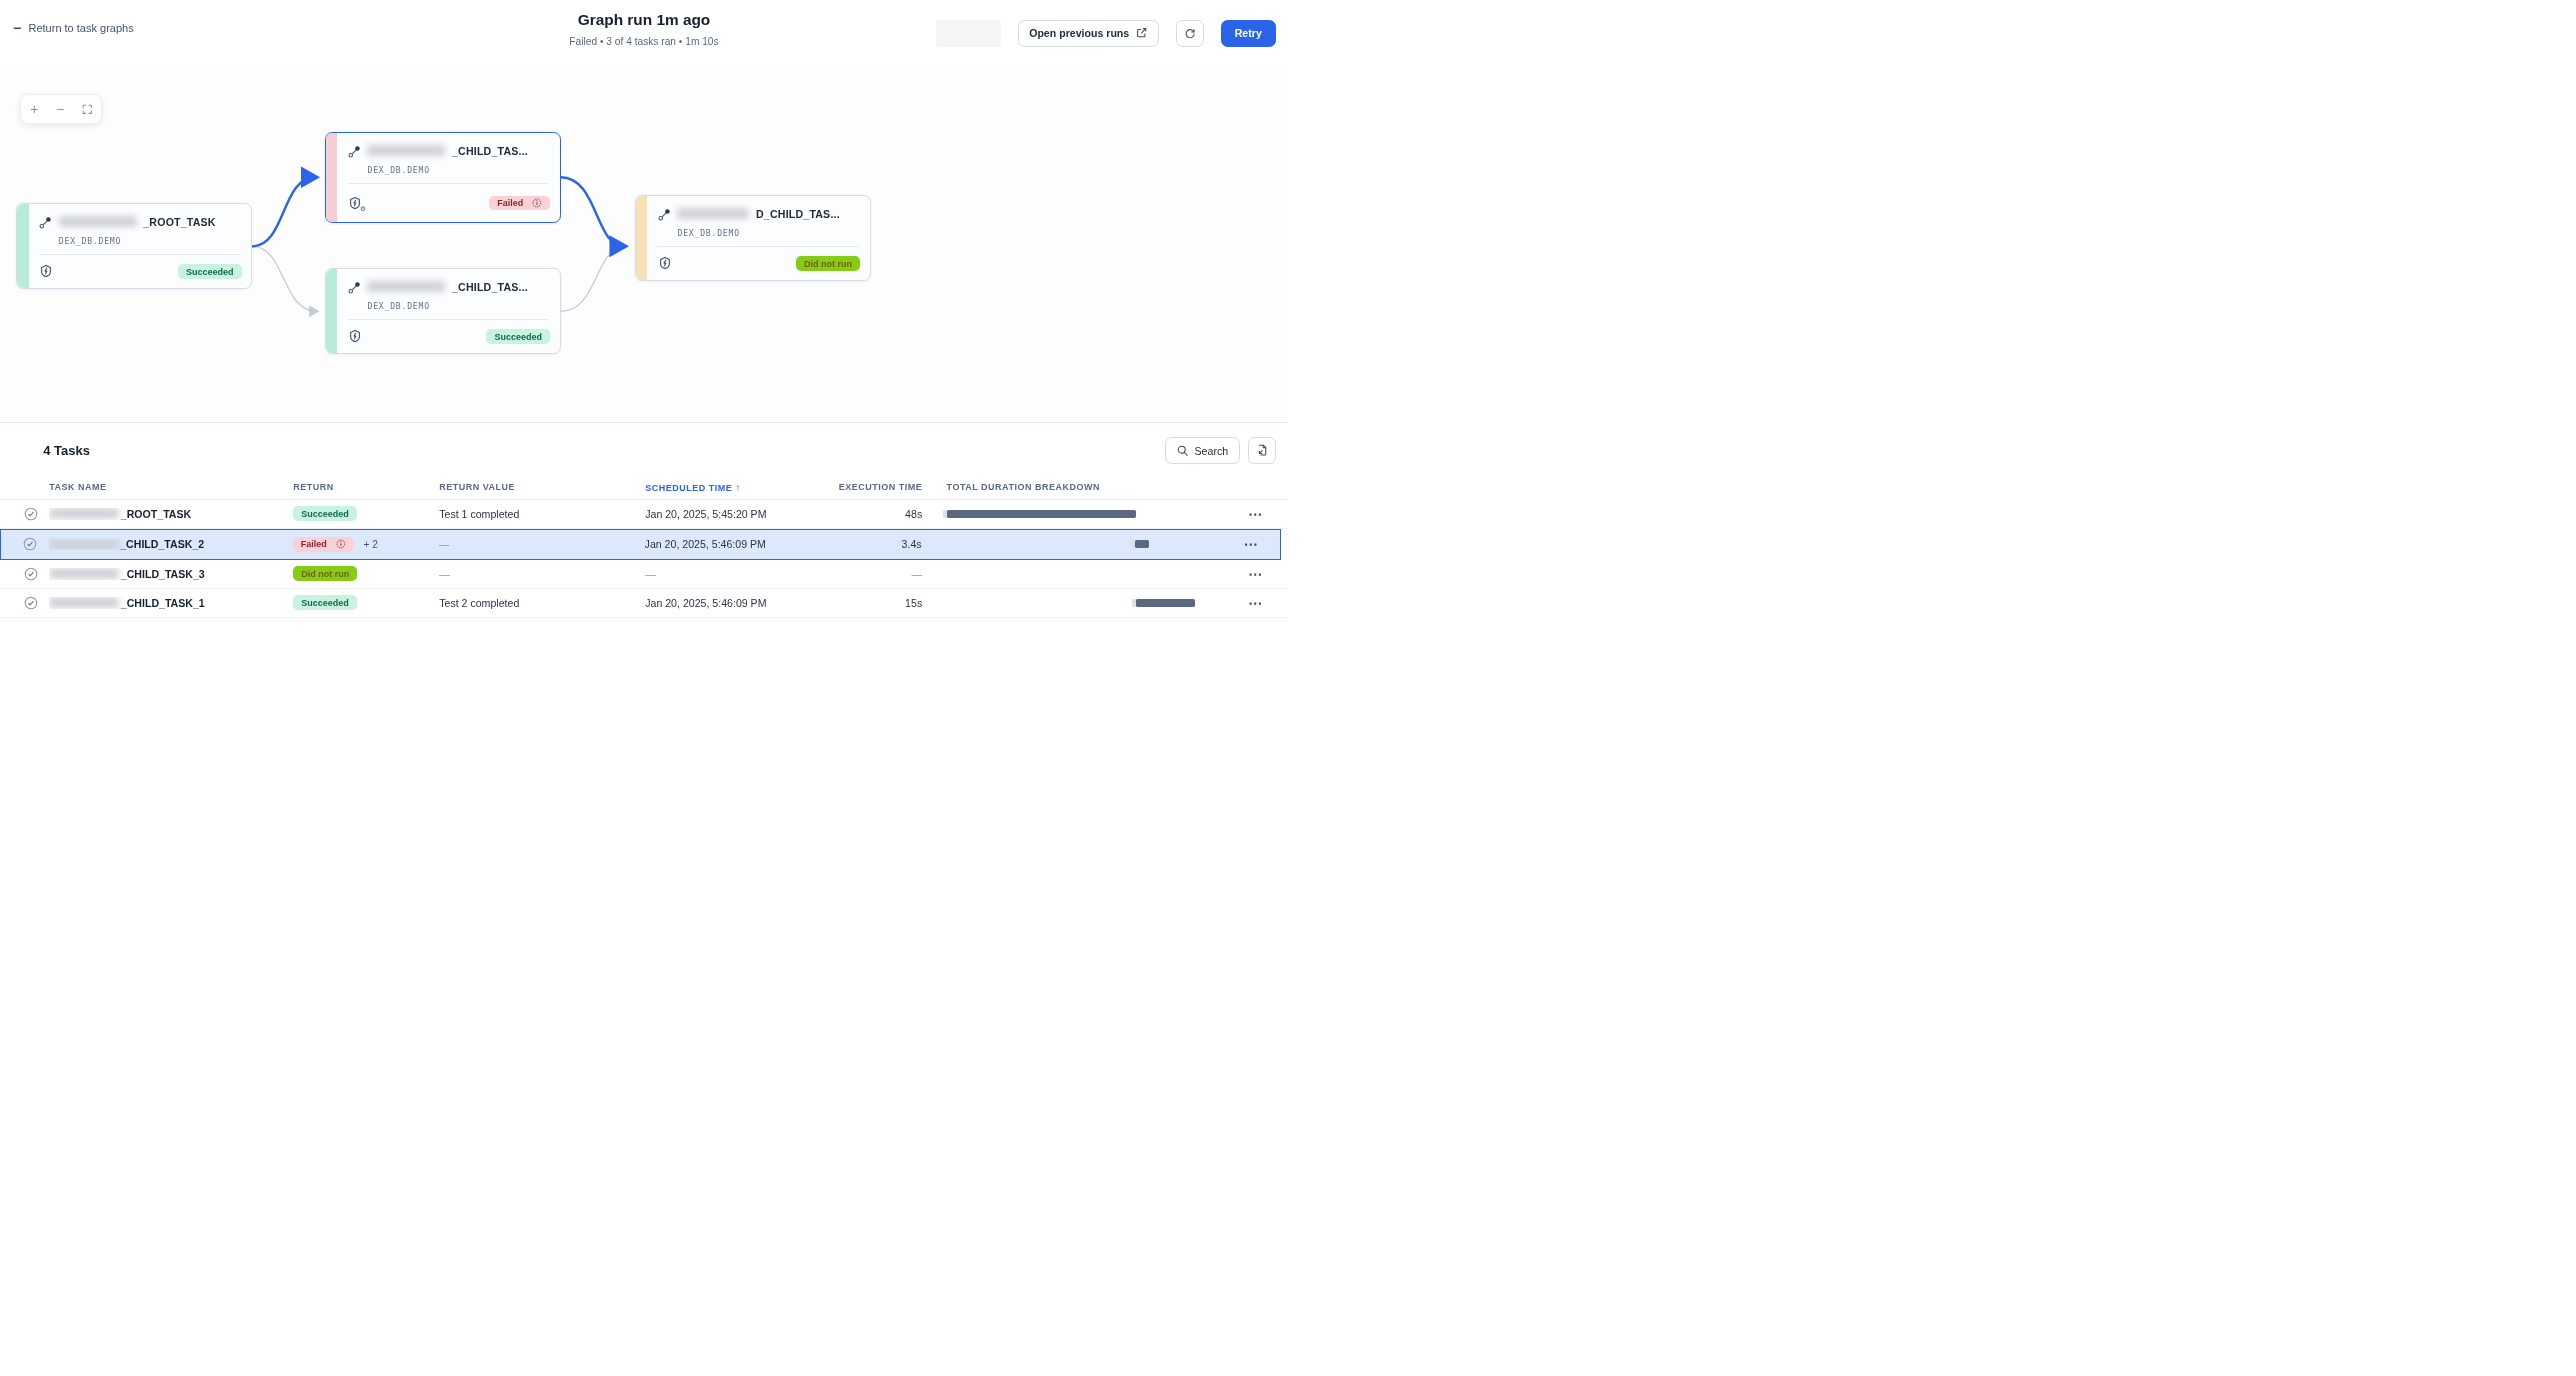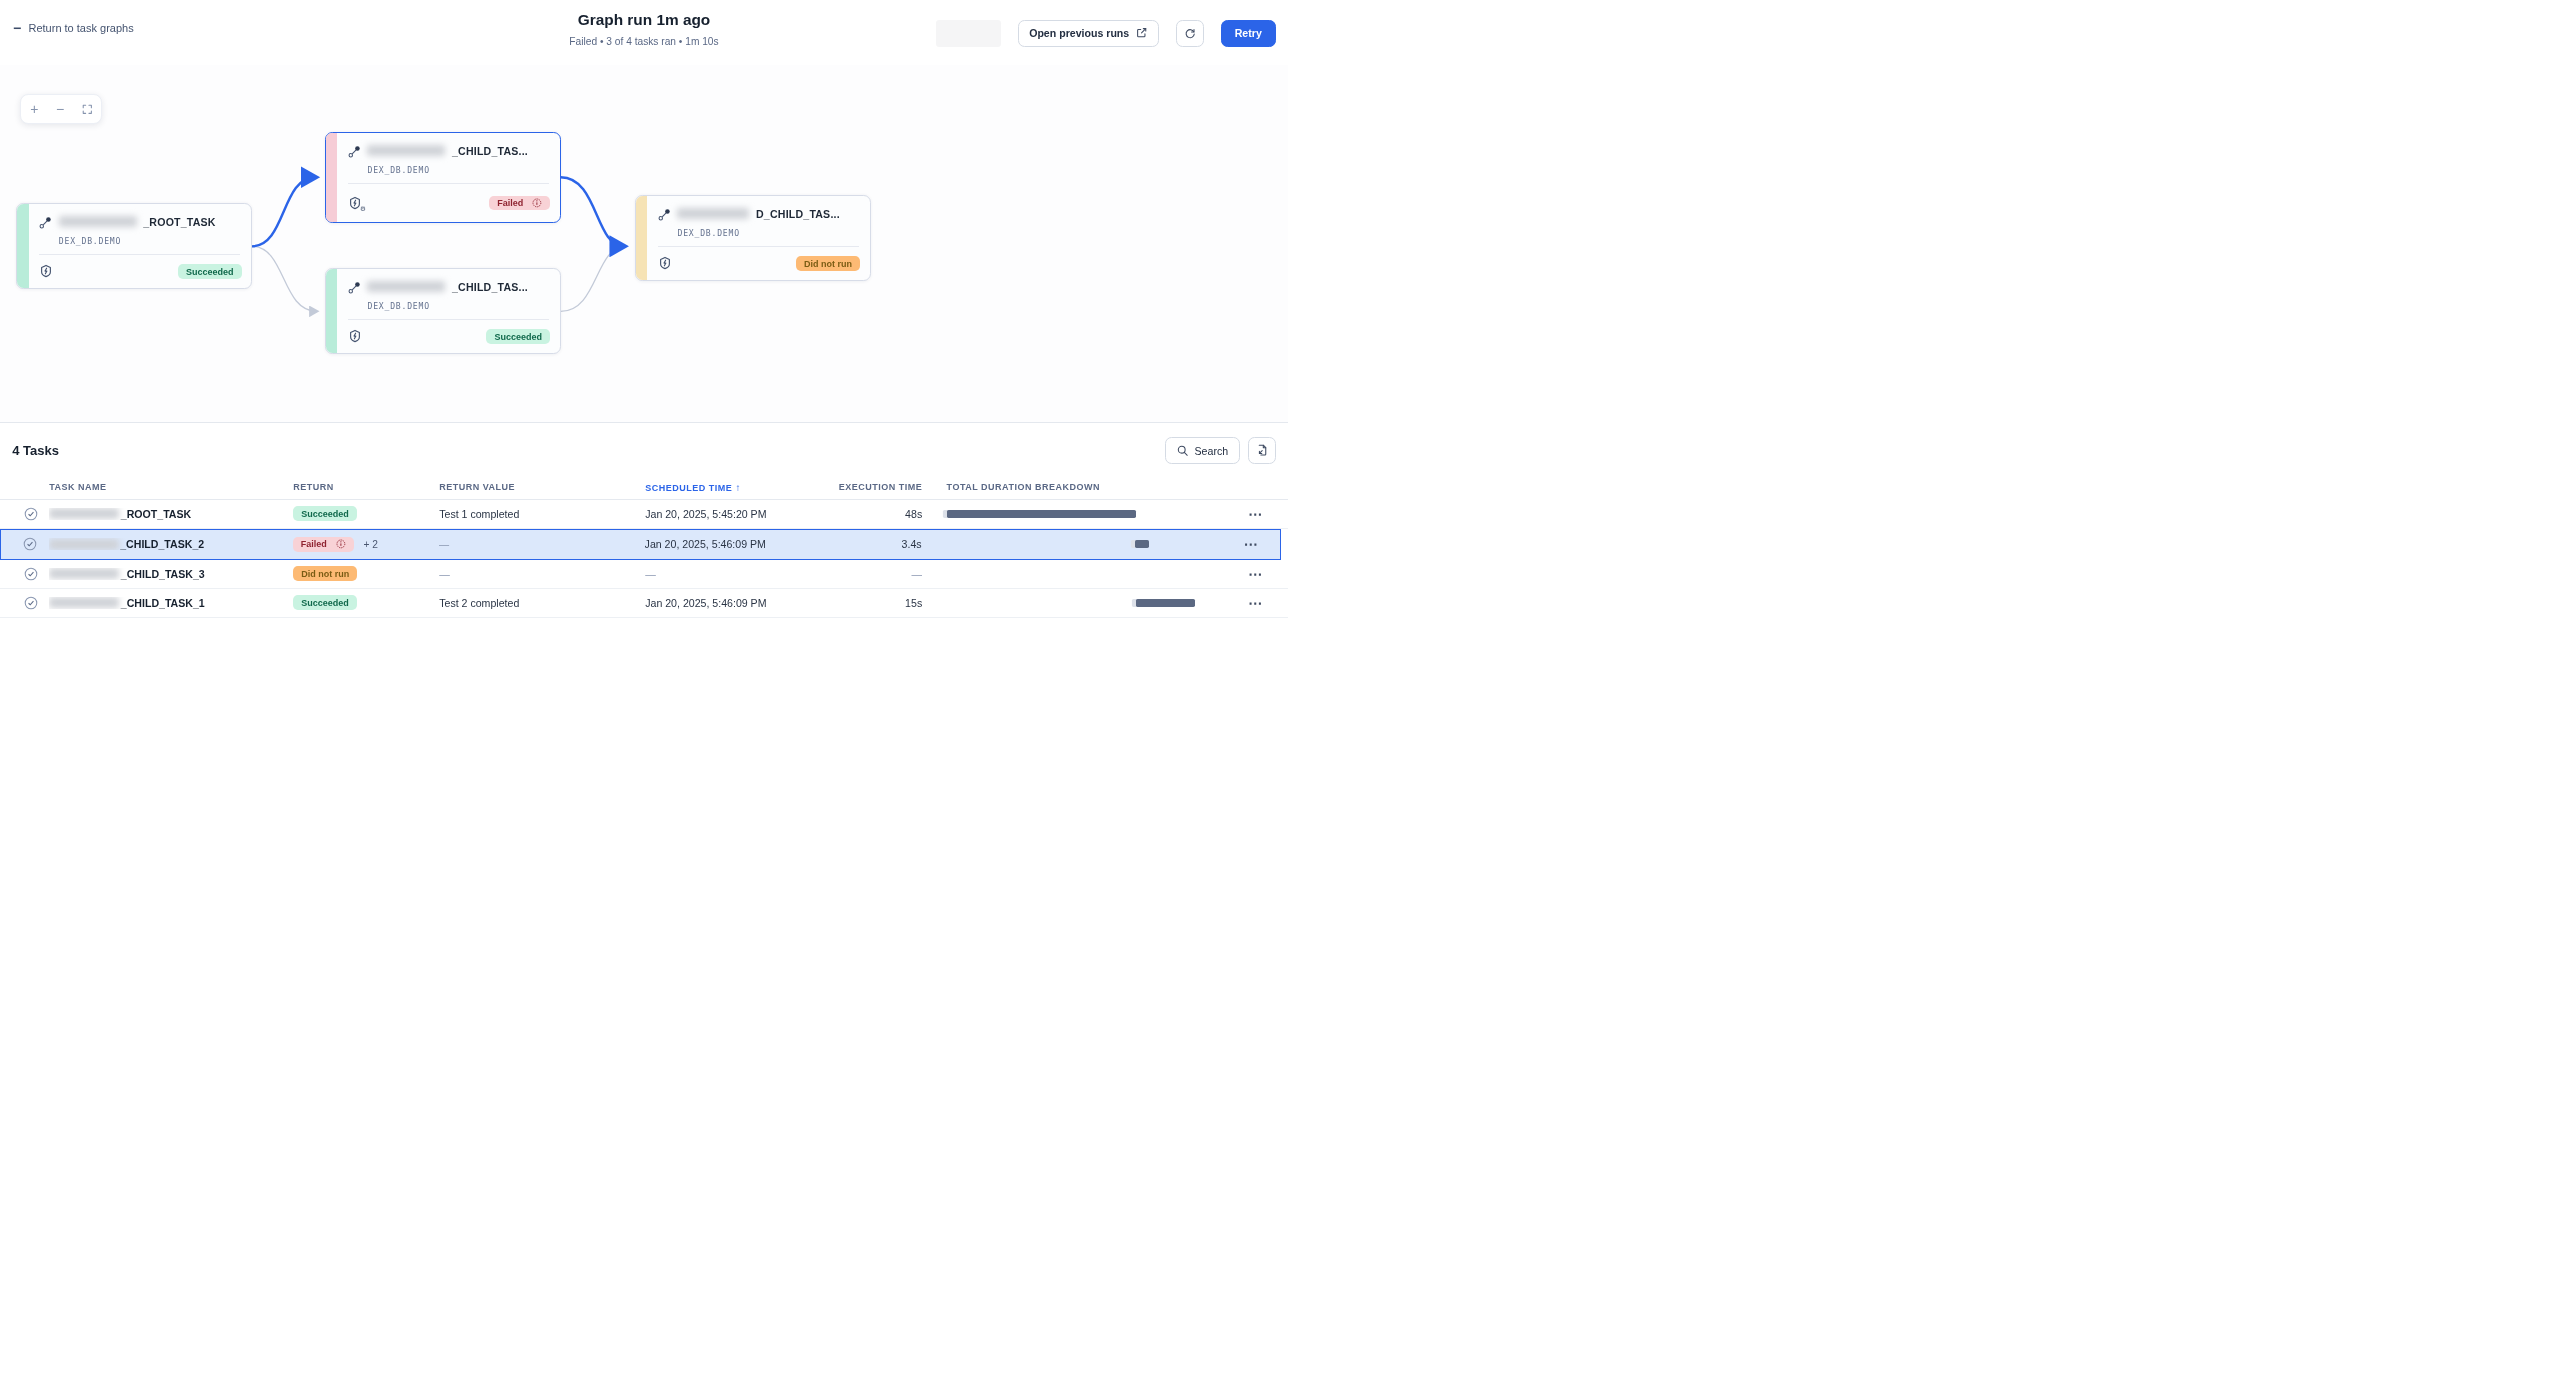--- a/index.html
+++ b/index.html
@@ -48,26 +48,26 @@
   .n-div { position:absolute; left:10.6px; right:11.4px; top:50px; border-top:0.8px solid #e6e9f0; }
   .n-foot { position:absolute; left:10.6px; right:9.8px; top:51px; bottom:0; display:flex;
     align-items:center; justify-content:space-between; }
   .shield-wrap { position:relative; width:14.6px; height:14.6px; }
   .shield-gear { position:absolute; right:-3.3px; bottom:-2.4px; font-size:6.5px; color:#44536f; }
 
   .badge { display:inline-flex; align-items:center; gap:9px; padding:2.4px 8.1px; border-radius:4.9px;
     font-size:9px; font-weight:700; white-space:nowrap; }
   .b-success { background:#c9f3e1; color:#11694c; }
   .b-failed  { background:#f8d2d6; color:#8f2330; }
-  .b-notrun  { background:#fdba74; color:#7a5c14; }
+  .b-notrun  { background:#84cc16; color:#7a5c14; }
 
   
   .divider { border-top:0.8px solid #e4e8ee; }
   .tasks { position:relative; }
-  .tasks-head { display:flex; align-items:center; justify-content:space-between; padding:14px 12.2px 11.4px 12.2px; }
+  .tasks-head { display:flex; align-items:center; justify-content:space-between; padding:14px 12.2px 11.4px 12.2px;margin-left:31px; }
   .tasks-title { font-size:13px; font-weight:700; color:#16202e; }
   .tasks-actions { display:flex; gap:8.1px; }
 
   .grid { display:grid; grid-template-columns:37px 244px 146px 206px 179px 98px 301px 1fr;
     align-items:center; padding-left:12.2px; }
   .thead { height:24.4px; border-bottom:0.8px solid #e5e9ef; }
   .th { font-size:9px; font-weight:700; color:#5a6885; letter-spacing:0.5px; white-space:nowrap; }
   .th-right { text-align:right; }
   .th-sched { color:#2b64e8; }
   .sort { margin-left:3.3px; font-size:9.8px; color:#2b64e8; }

